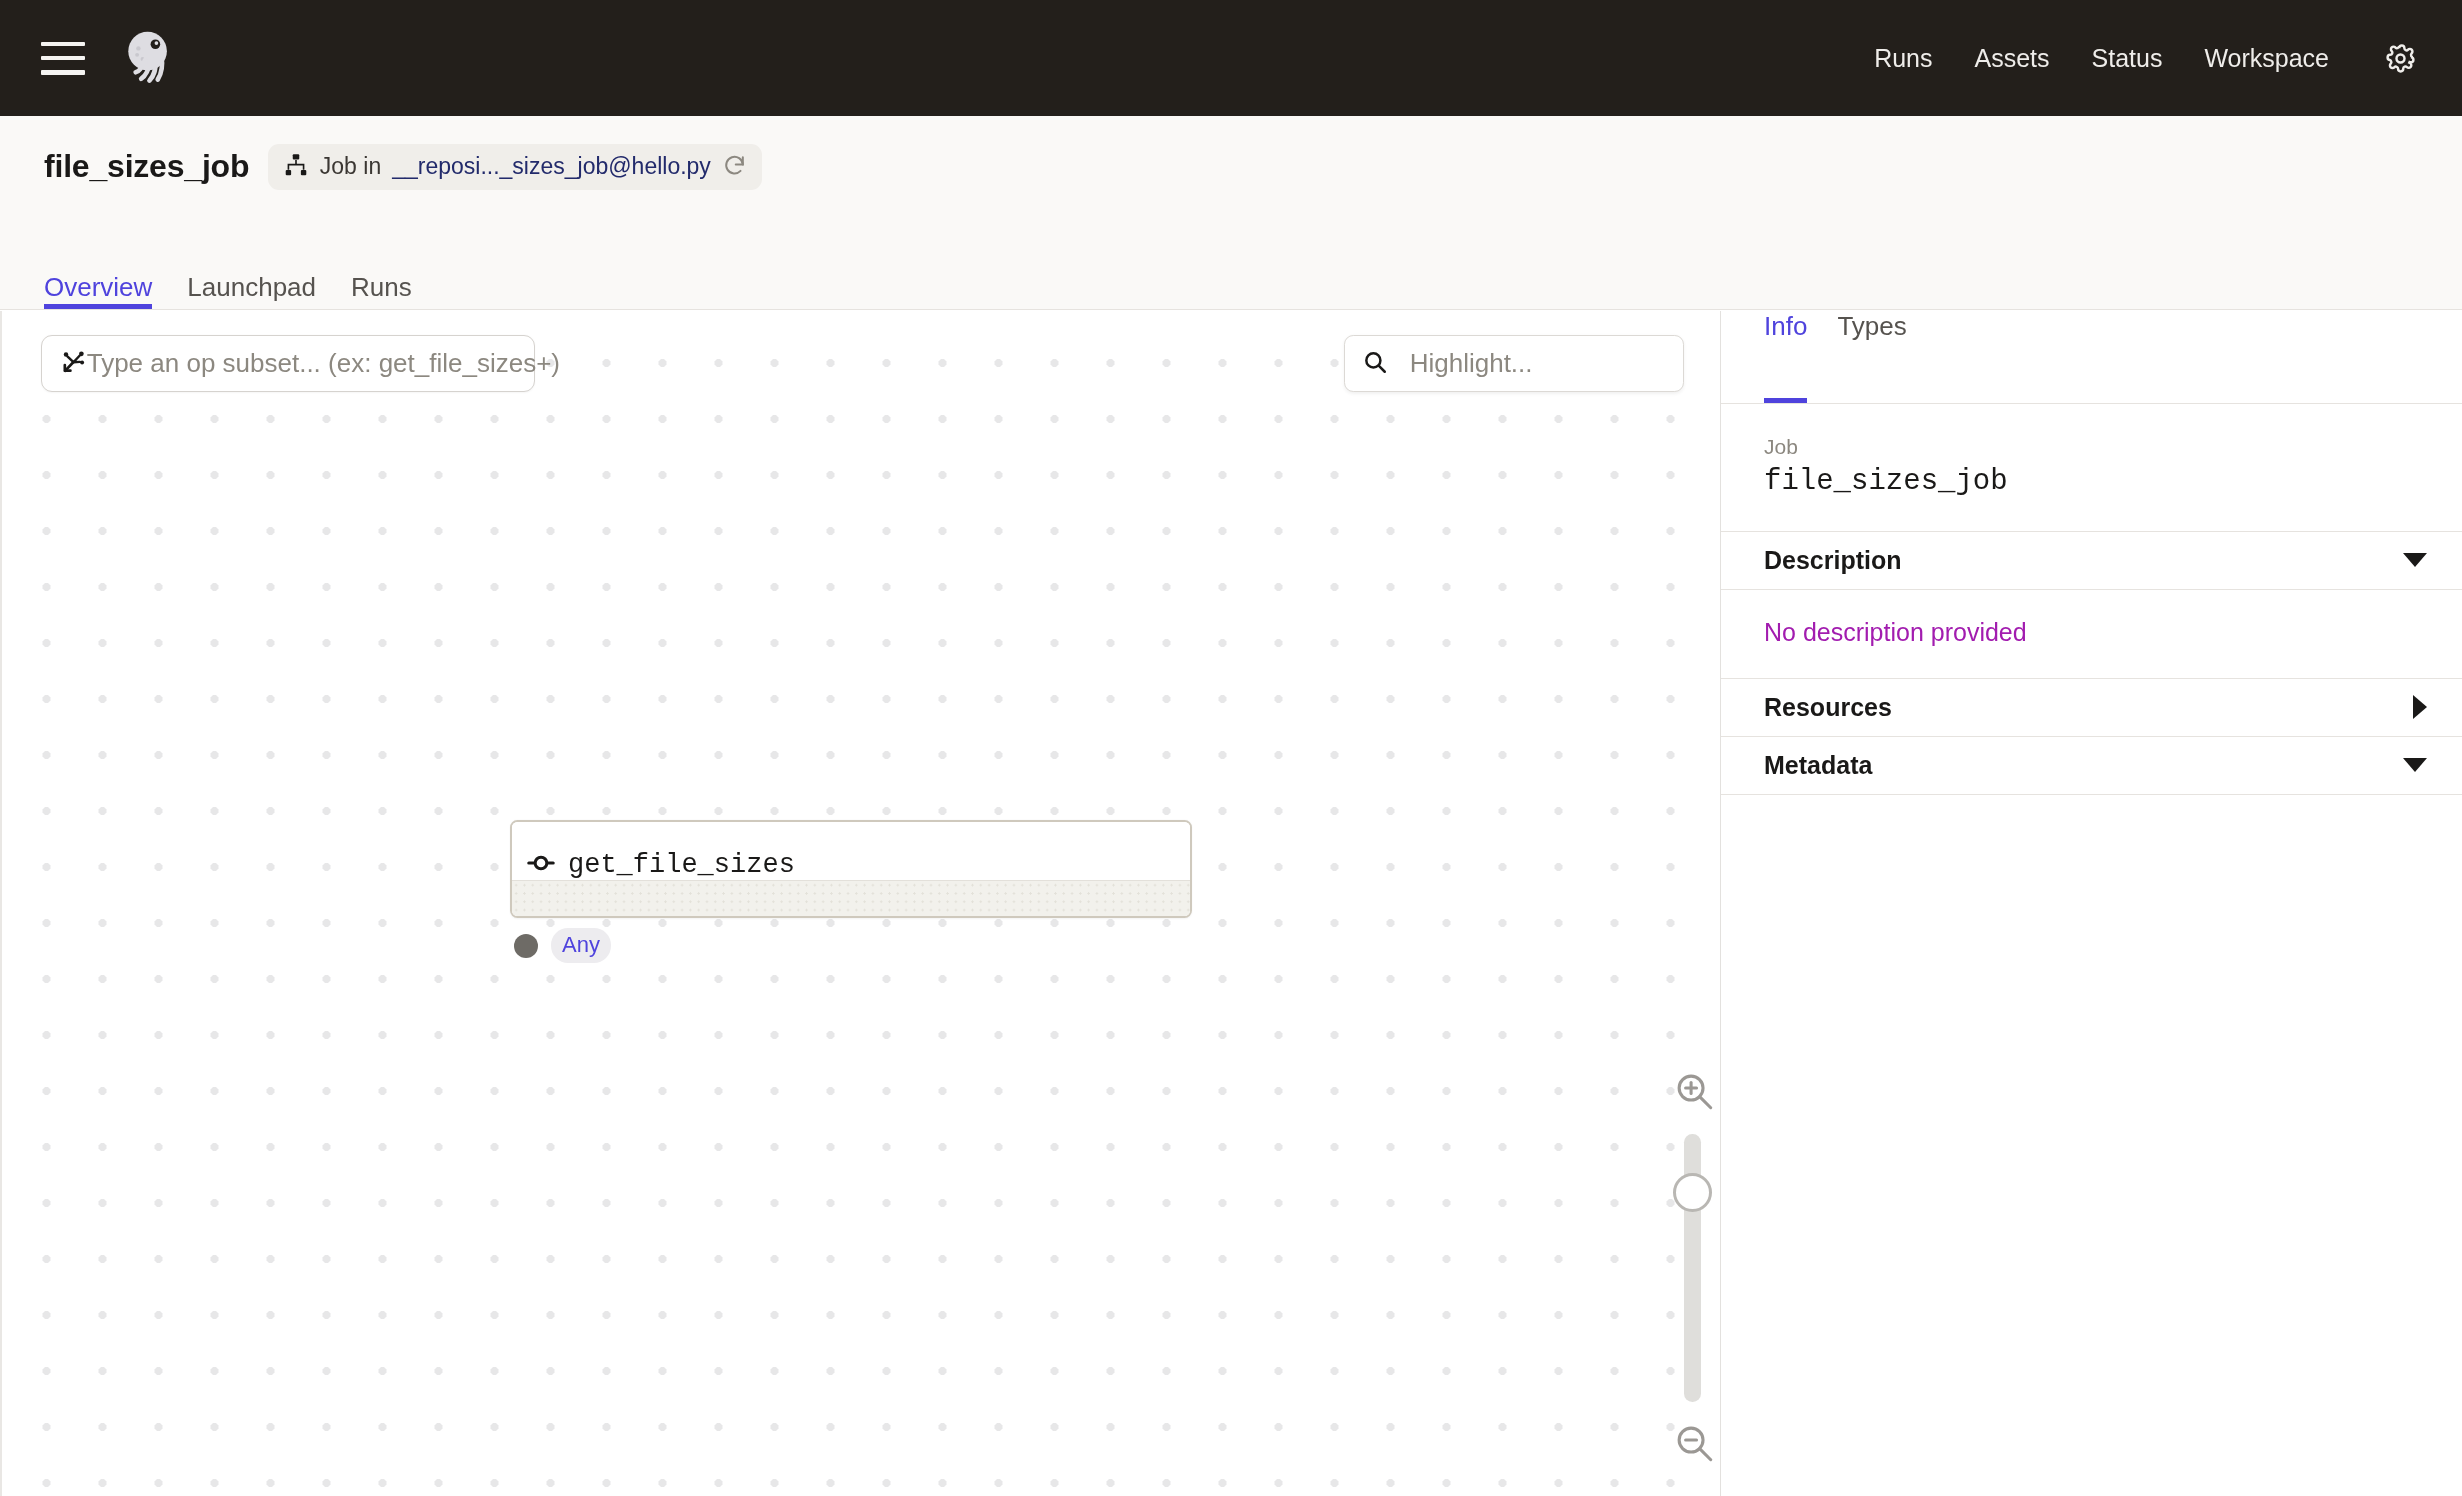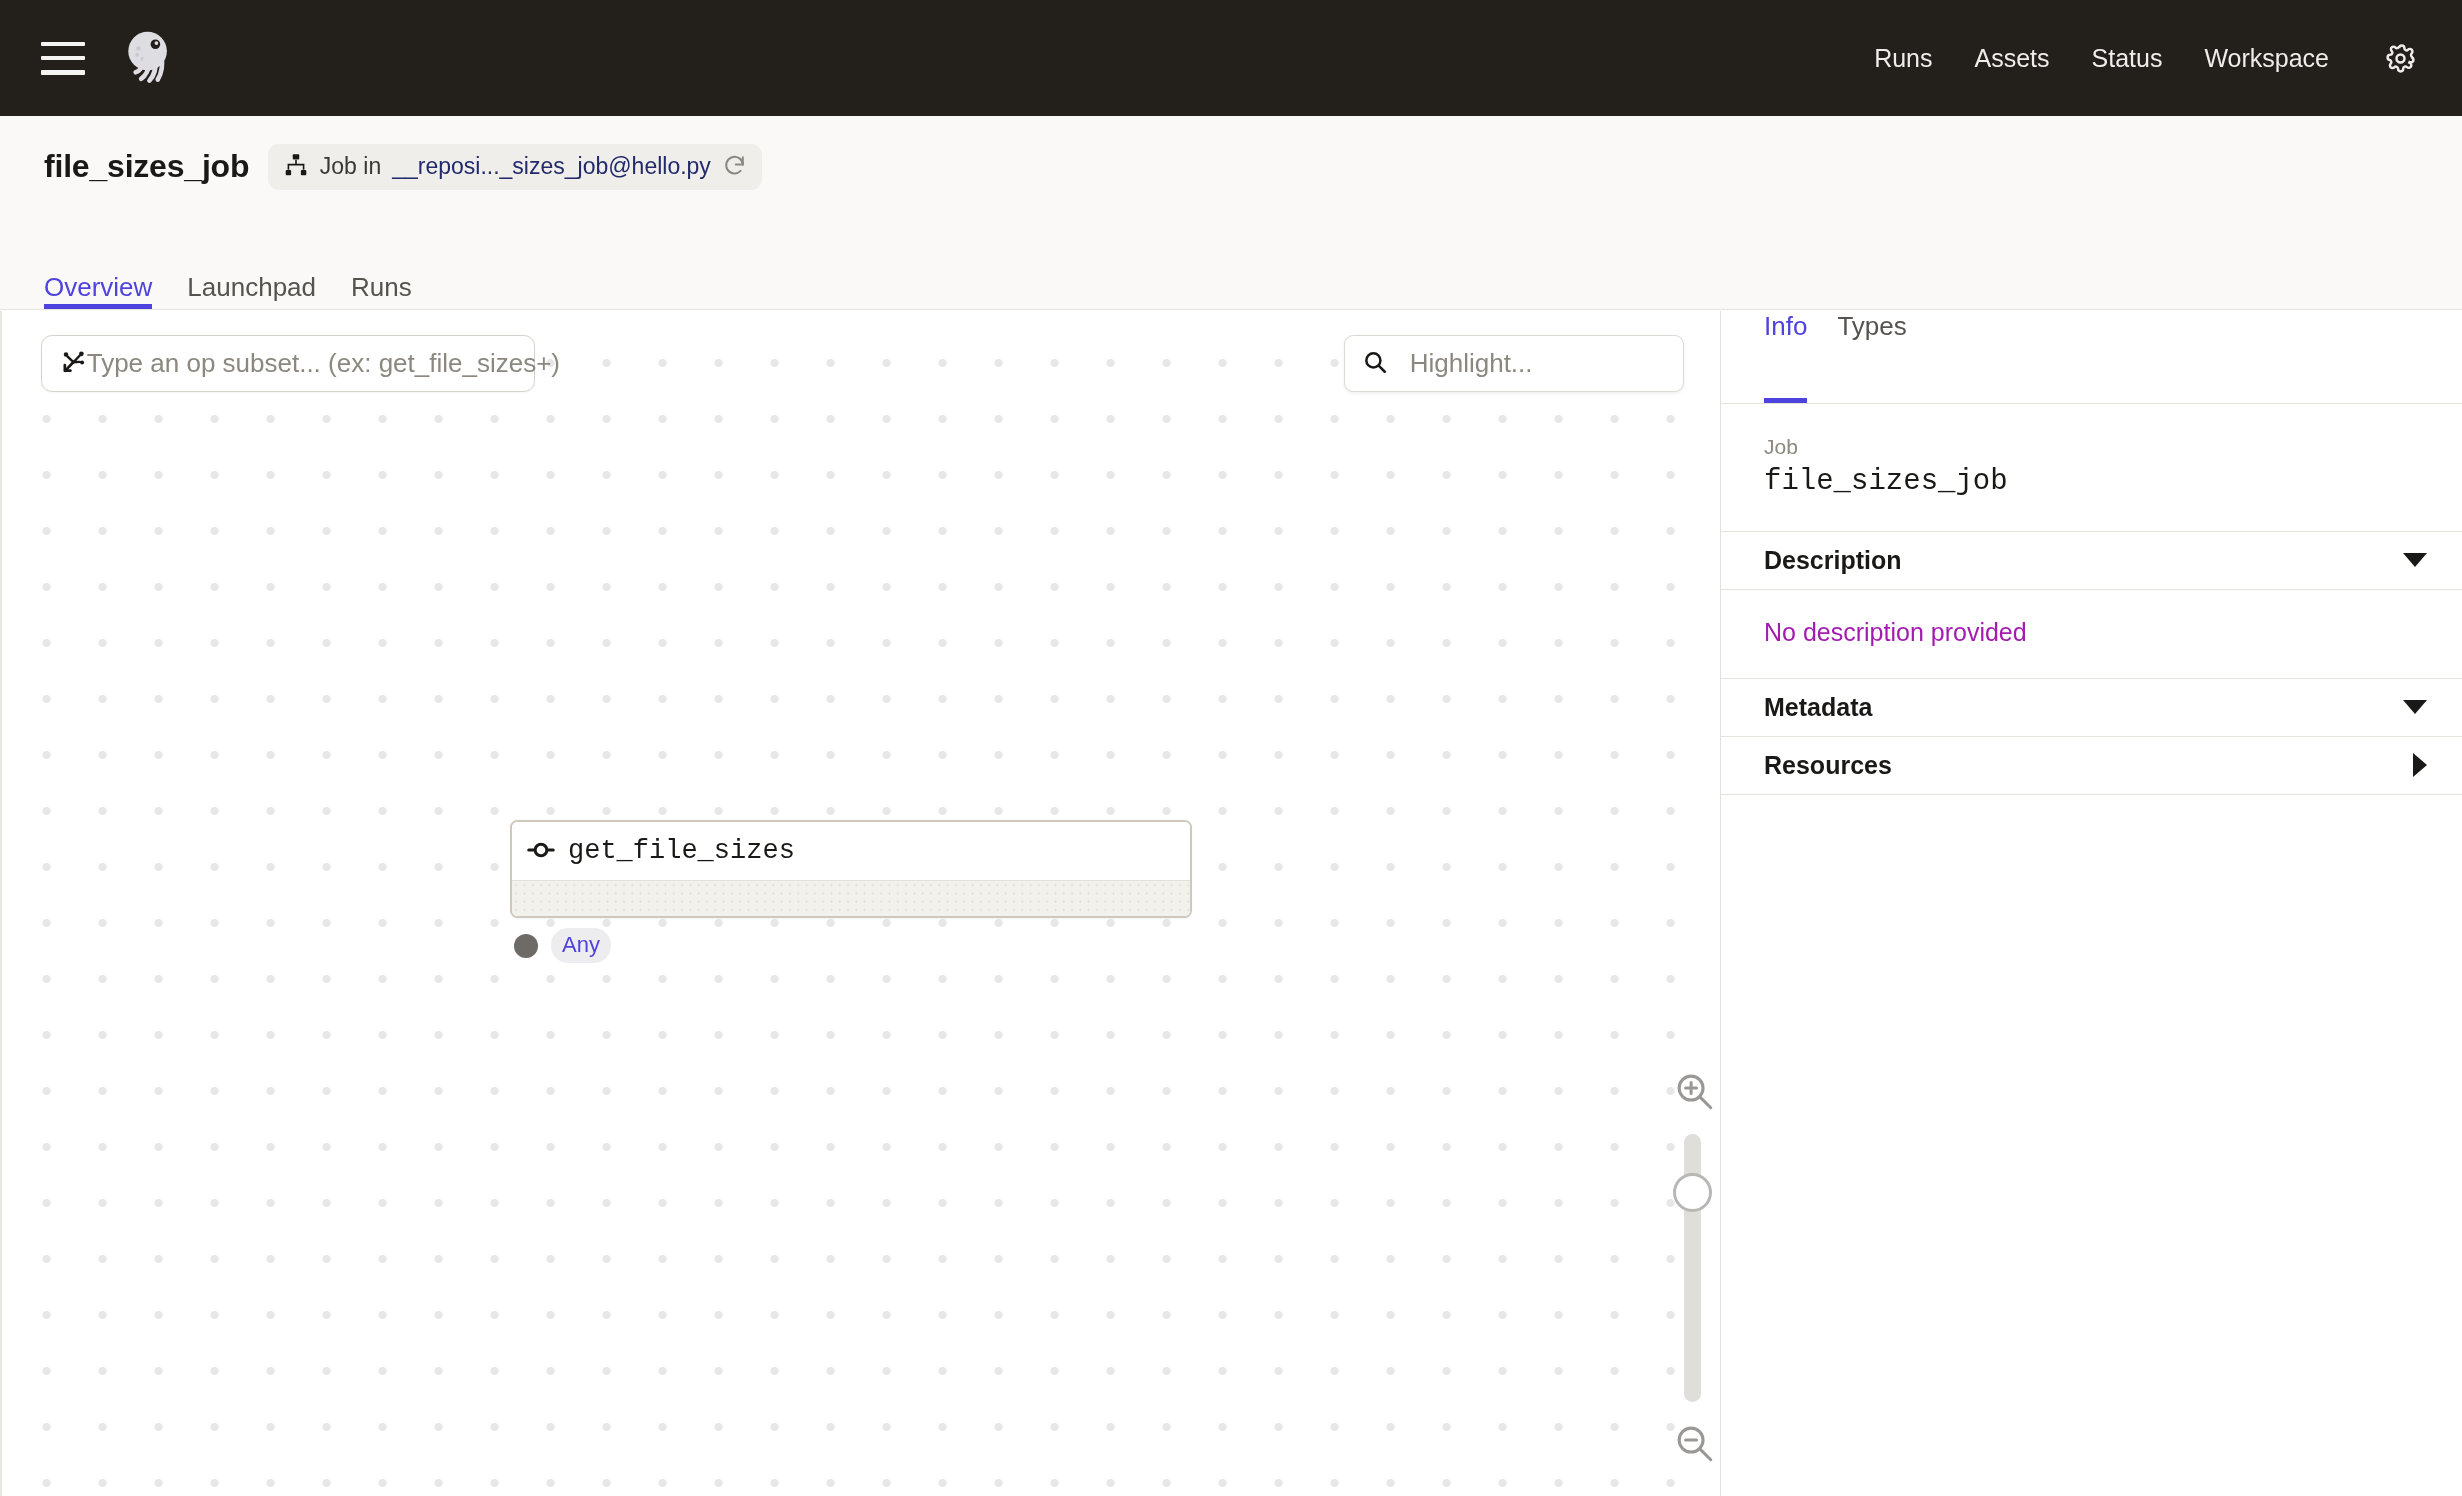--- a/index.html
+++ b/index.html
@@ -158,21 +158,21 @@
     width: 682px; height: 98px;
     border: 2.8px solid #CFC9BD;
     border-radius: 7.4px;
     background: #FFFFFF;
     box-shadow: 0 0.9px 1.9px rgba(0,0,0,.05);
     overflow: hidden;
     cursor: pointer;
   }
   .op-node-head {
     height: 58px;
-    display: flex; align-items: center; gap: 13px;
+    display: flex; align-items: flex-end; gap: 13px;
     padding-left: 15px;
     background: #FFFFFF;
   }
   .op-node-name {
     font-family: "Liberation Mono", "DejaVu Sans Mono", monospace;
     font-size: 27px; color: #1A1918;
   }
   .op-node-body {
     height: 37px;
     border-top: 1.9px solid #E3E0DA;
@@ -421,23 +421,23 @@
 
   <div class="accordion-header">
     <span class="accordion-title">Description</span>
     <span class="caret-down"></span>
   </div>
   <div class="accordion-body">
     <span class="accordion-body-text">No description provided</span>
   </div>
 
   <div class="accordion-header">
+    <span class="accordion-title">Resources</span>
+    <span class="caret-right"></span>
+  </div>
+
+  <div class="accordion-header">
     <span class="accordion-title">Metadata</span>
     <span class="caret-down"></span>
   </div>
 
-  <div class="accordion-header">
-    <span class="accordion-title">Resources</span>
-    <span class="caret-right"></span>
-  </div>
-
 </div>
 
 
 </body></html>

